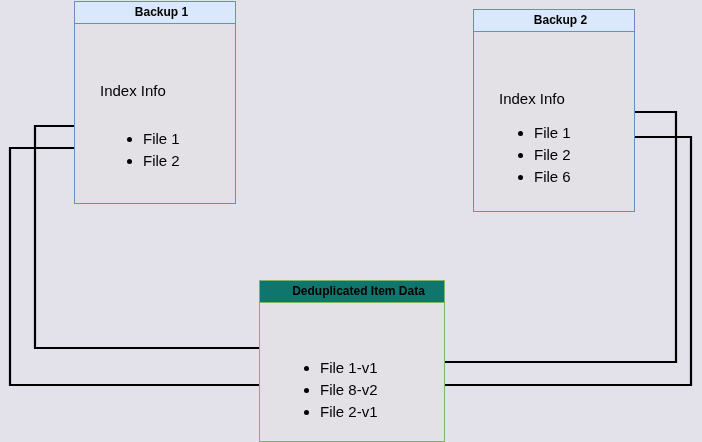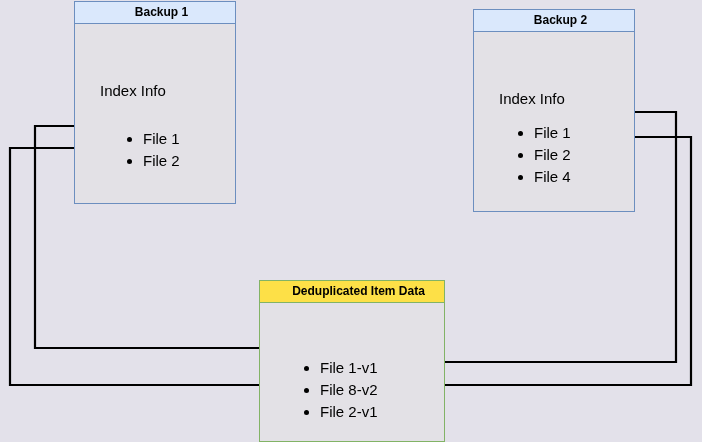--- a/index.html
+++ b/index.html
@@ -49,21 +49,21 @@
     padding-left: 13px;
   }
   .box-body {
     position: relative;
     height: calc(100% - 22px);
   }
   .box.green {
     border-color: #82b366;
   }
   .box.green > .box-header {
-    background: #fde047;
+    background: #0f766e;
     border-bottom-color: #82b366;
   }
   .index-label {
     position: absolute;
     font-size: 15px;
     color: #000000;
     white-space: nowrap;
   }
   ul.file-list {
     position: absolute;
@@ -150,21 +150,21 @@
         <li>
           <span class="bullet"></span>
           <span>File 1</span>
         </li>
         <li>
           <span class="bullet"></span>
           <span>File 2</span>
         </li>
         <li>
           <span class="bullet"></span>
-          <span>File 4</span>
+          <span>File 6</span>
         </li>
       </ul>
     </div>
   </div>
 
   <div class="box green" id="dedup">
     <div class="box-header">Deduplicated Item Data</div>
     <div class="box-body">
       <ul class="file-list">
         <li>

